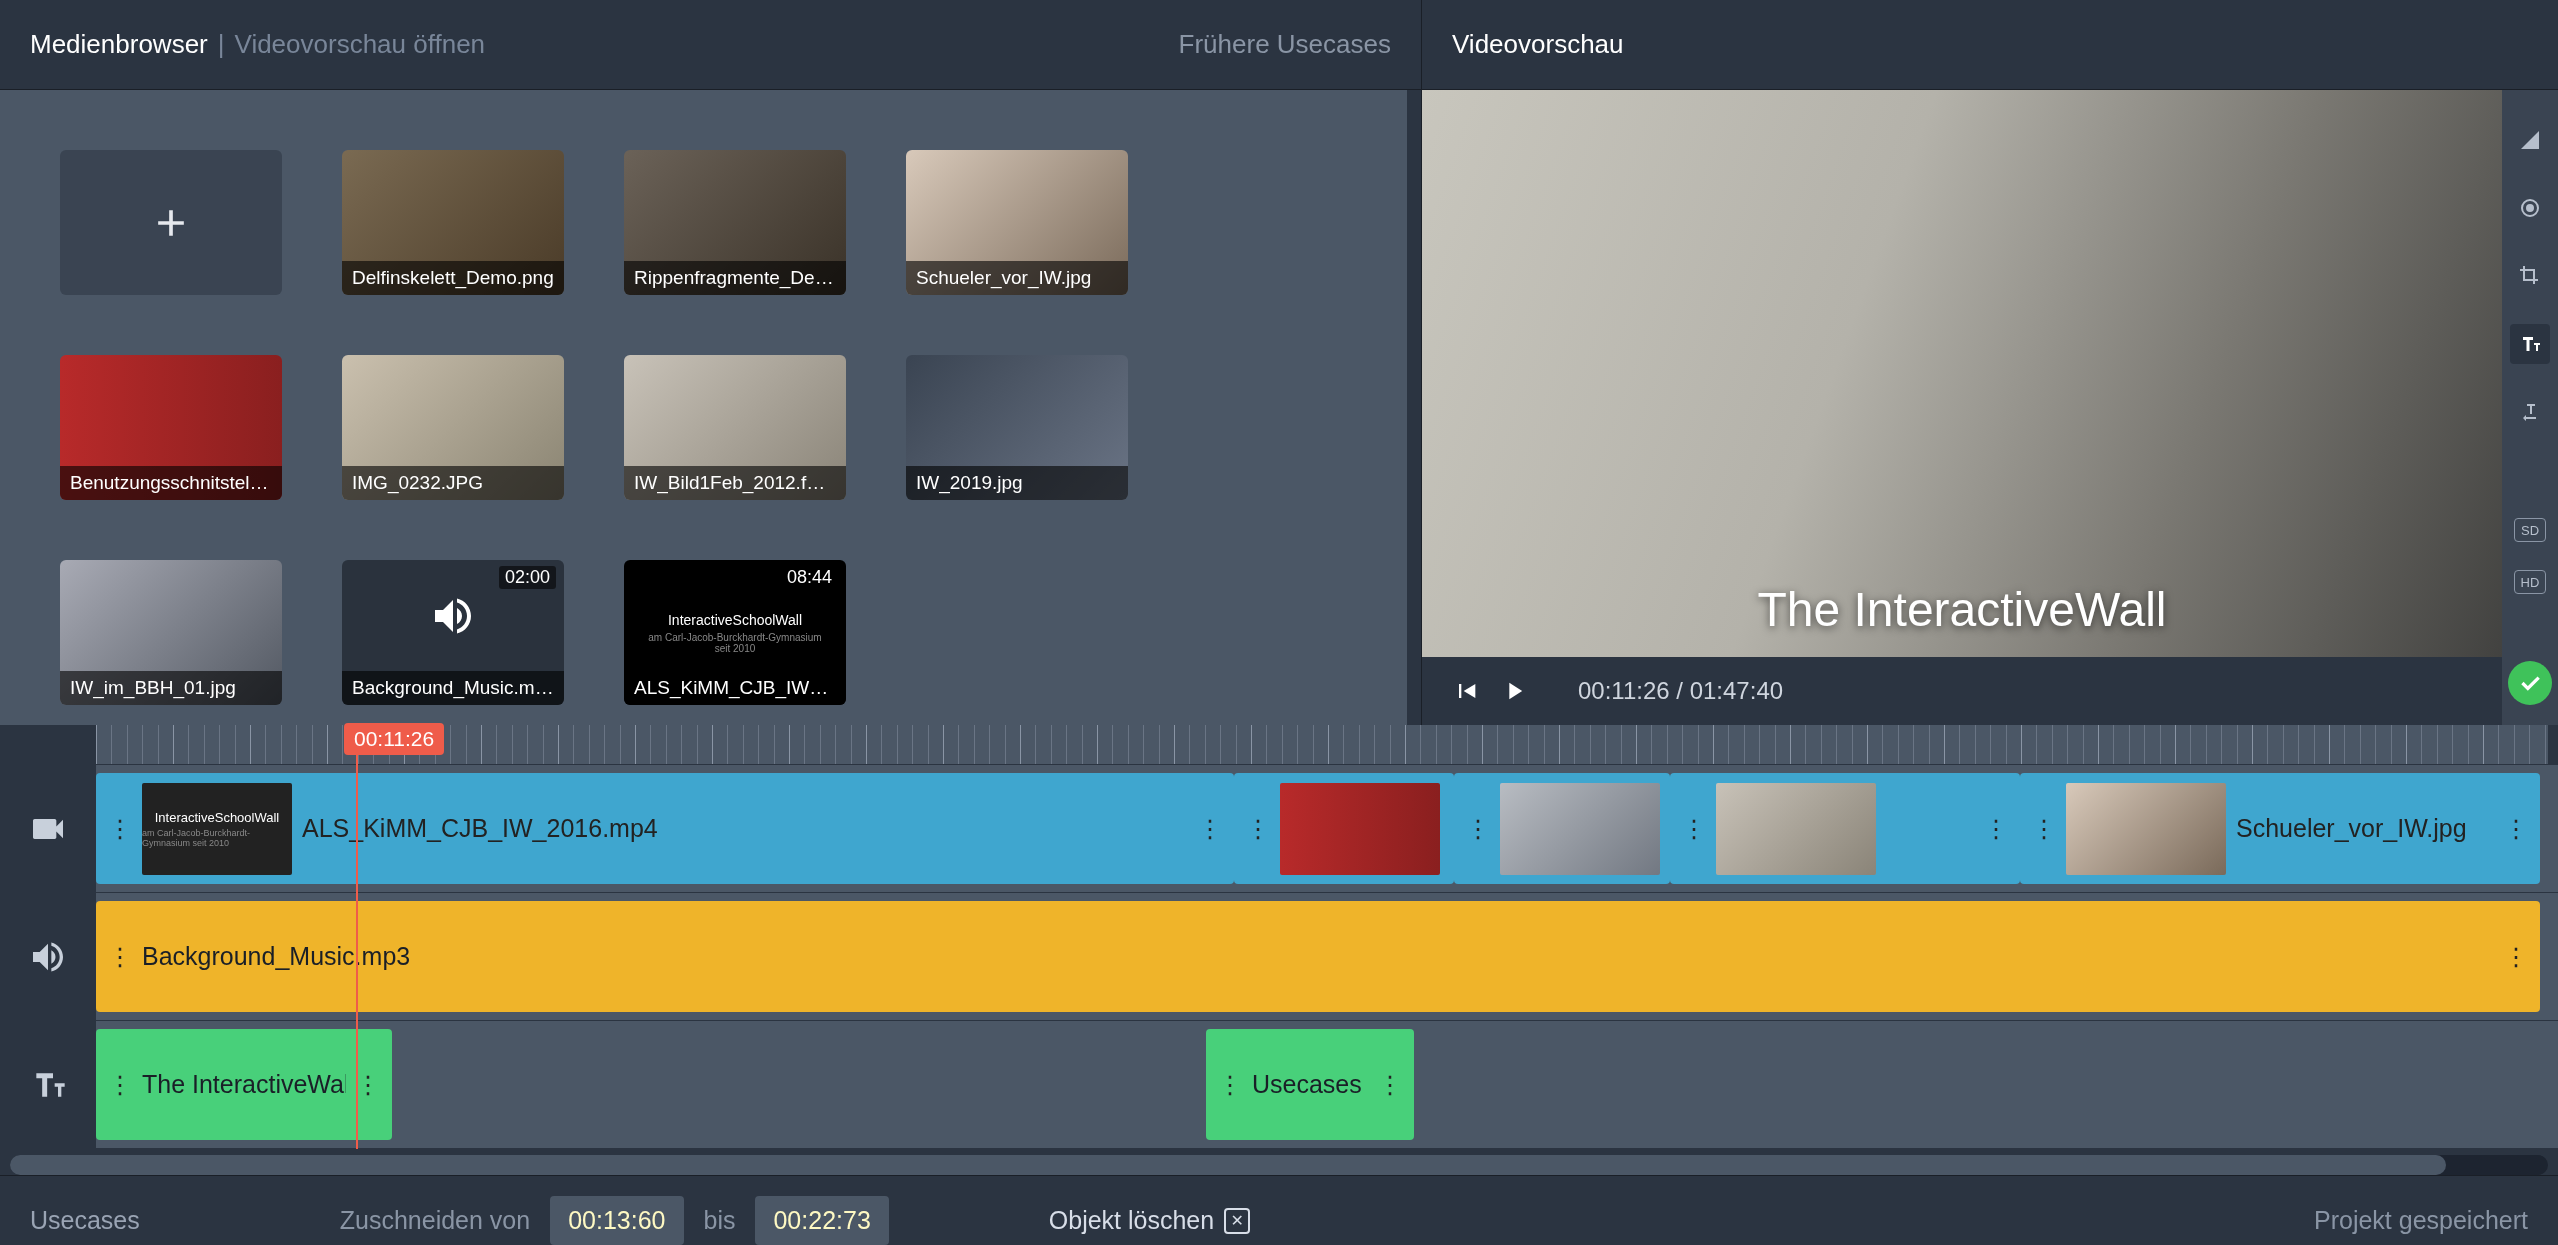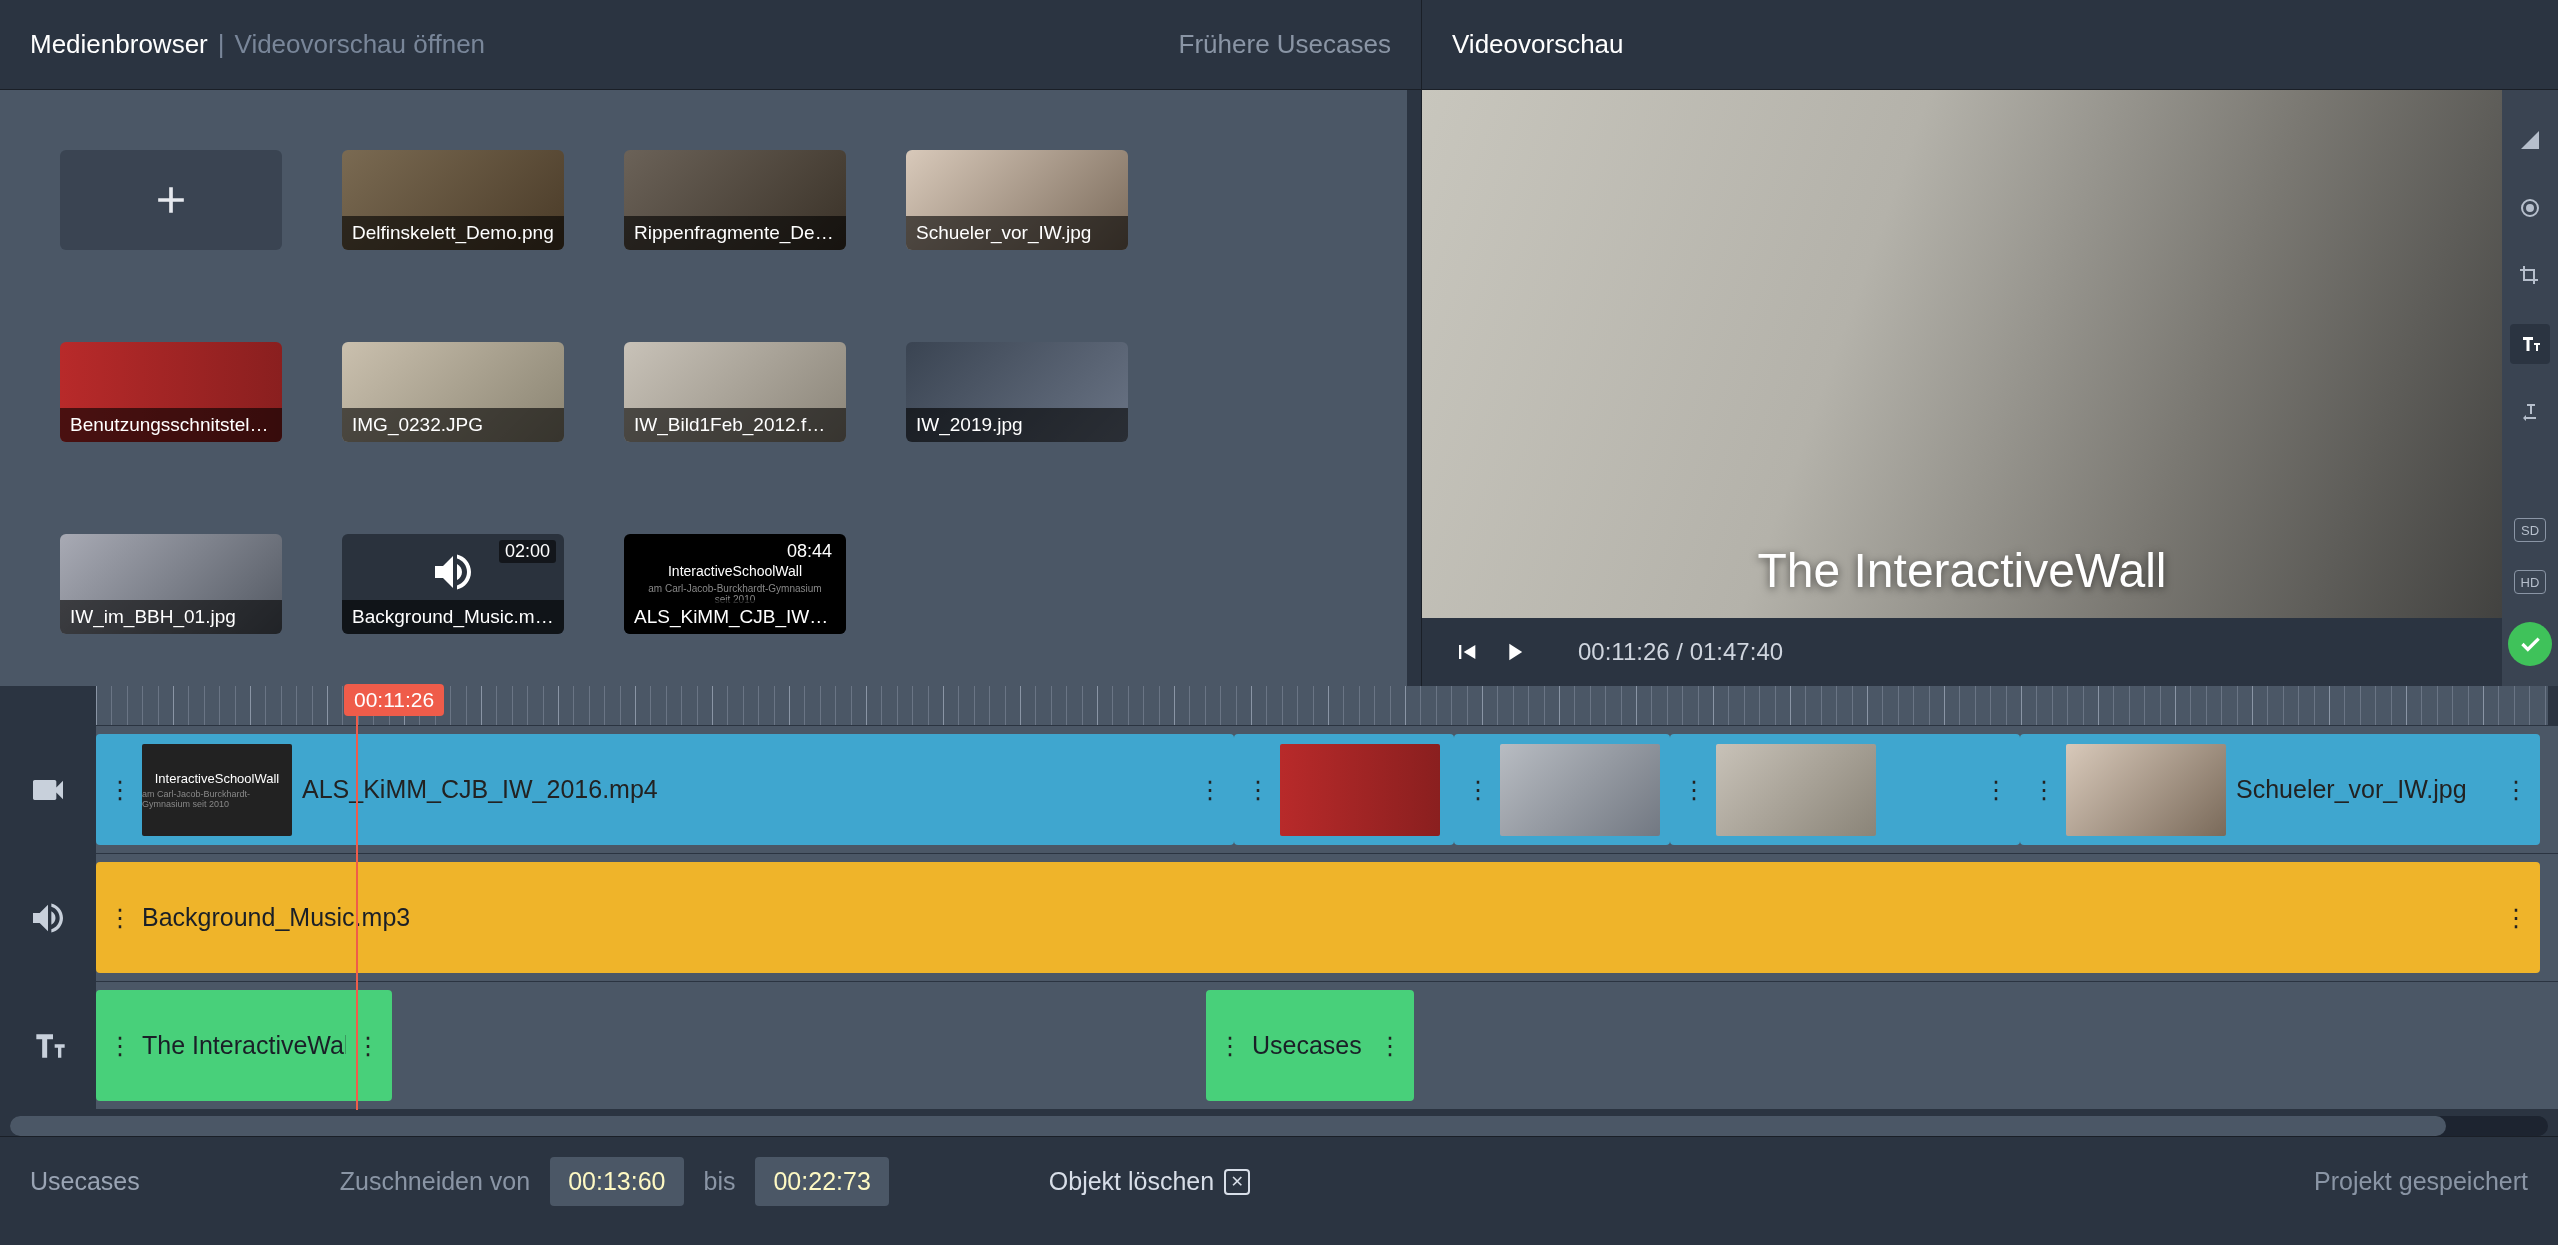--- a/index.html
+++ b/index.html
@@ -57,21 +57,21 @@
   }
   .media-grid::after {
     content:'';
     position:absolute;
     top:0; right:0; bottom:0;
     width:14px;
     background:#2b3441;
   }
   .media-item {
     width: 222px;
-    height: 100px;
+    height: 145px;
     position: relative;
     background: #2a323d;
     border-radius: 6px;
     overflow: hidden;
     cursor: pointer;
   }
   .media-item.add {
     display:flex; align-items:center; justify-content:center;
     background:#3a4452;
   }

